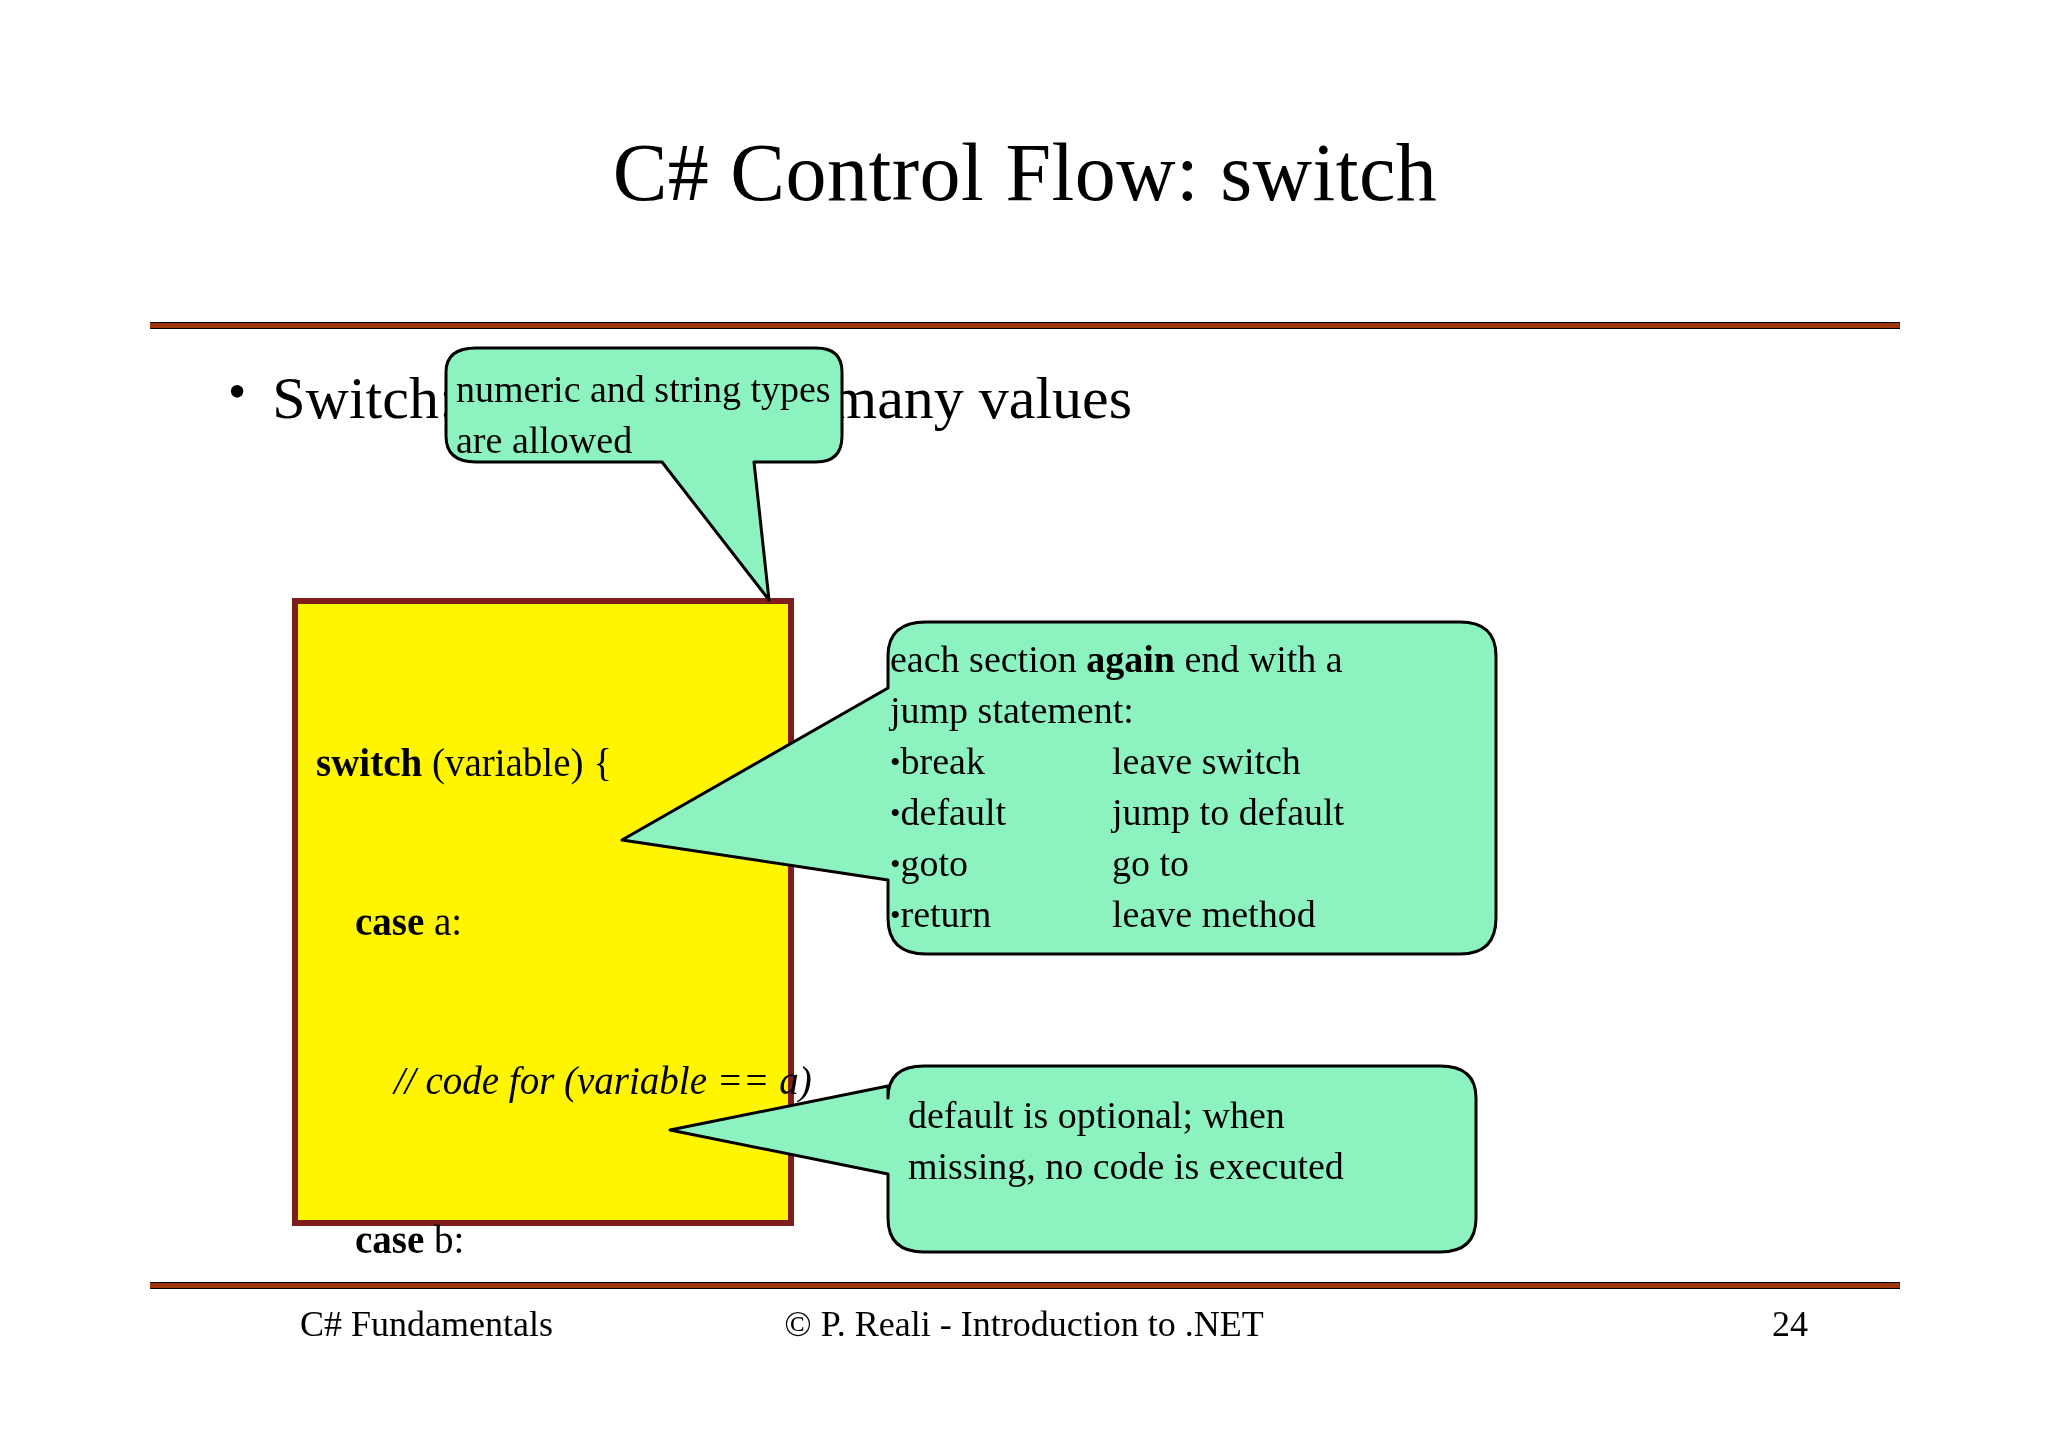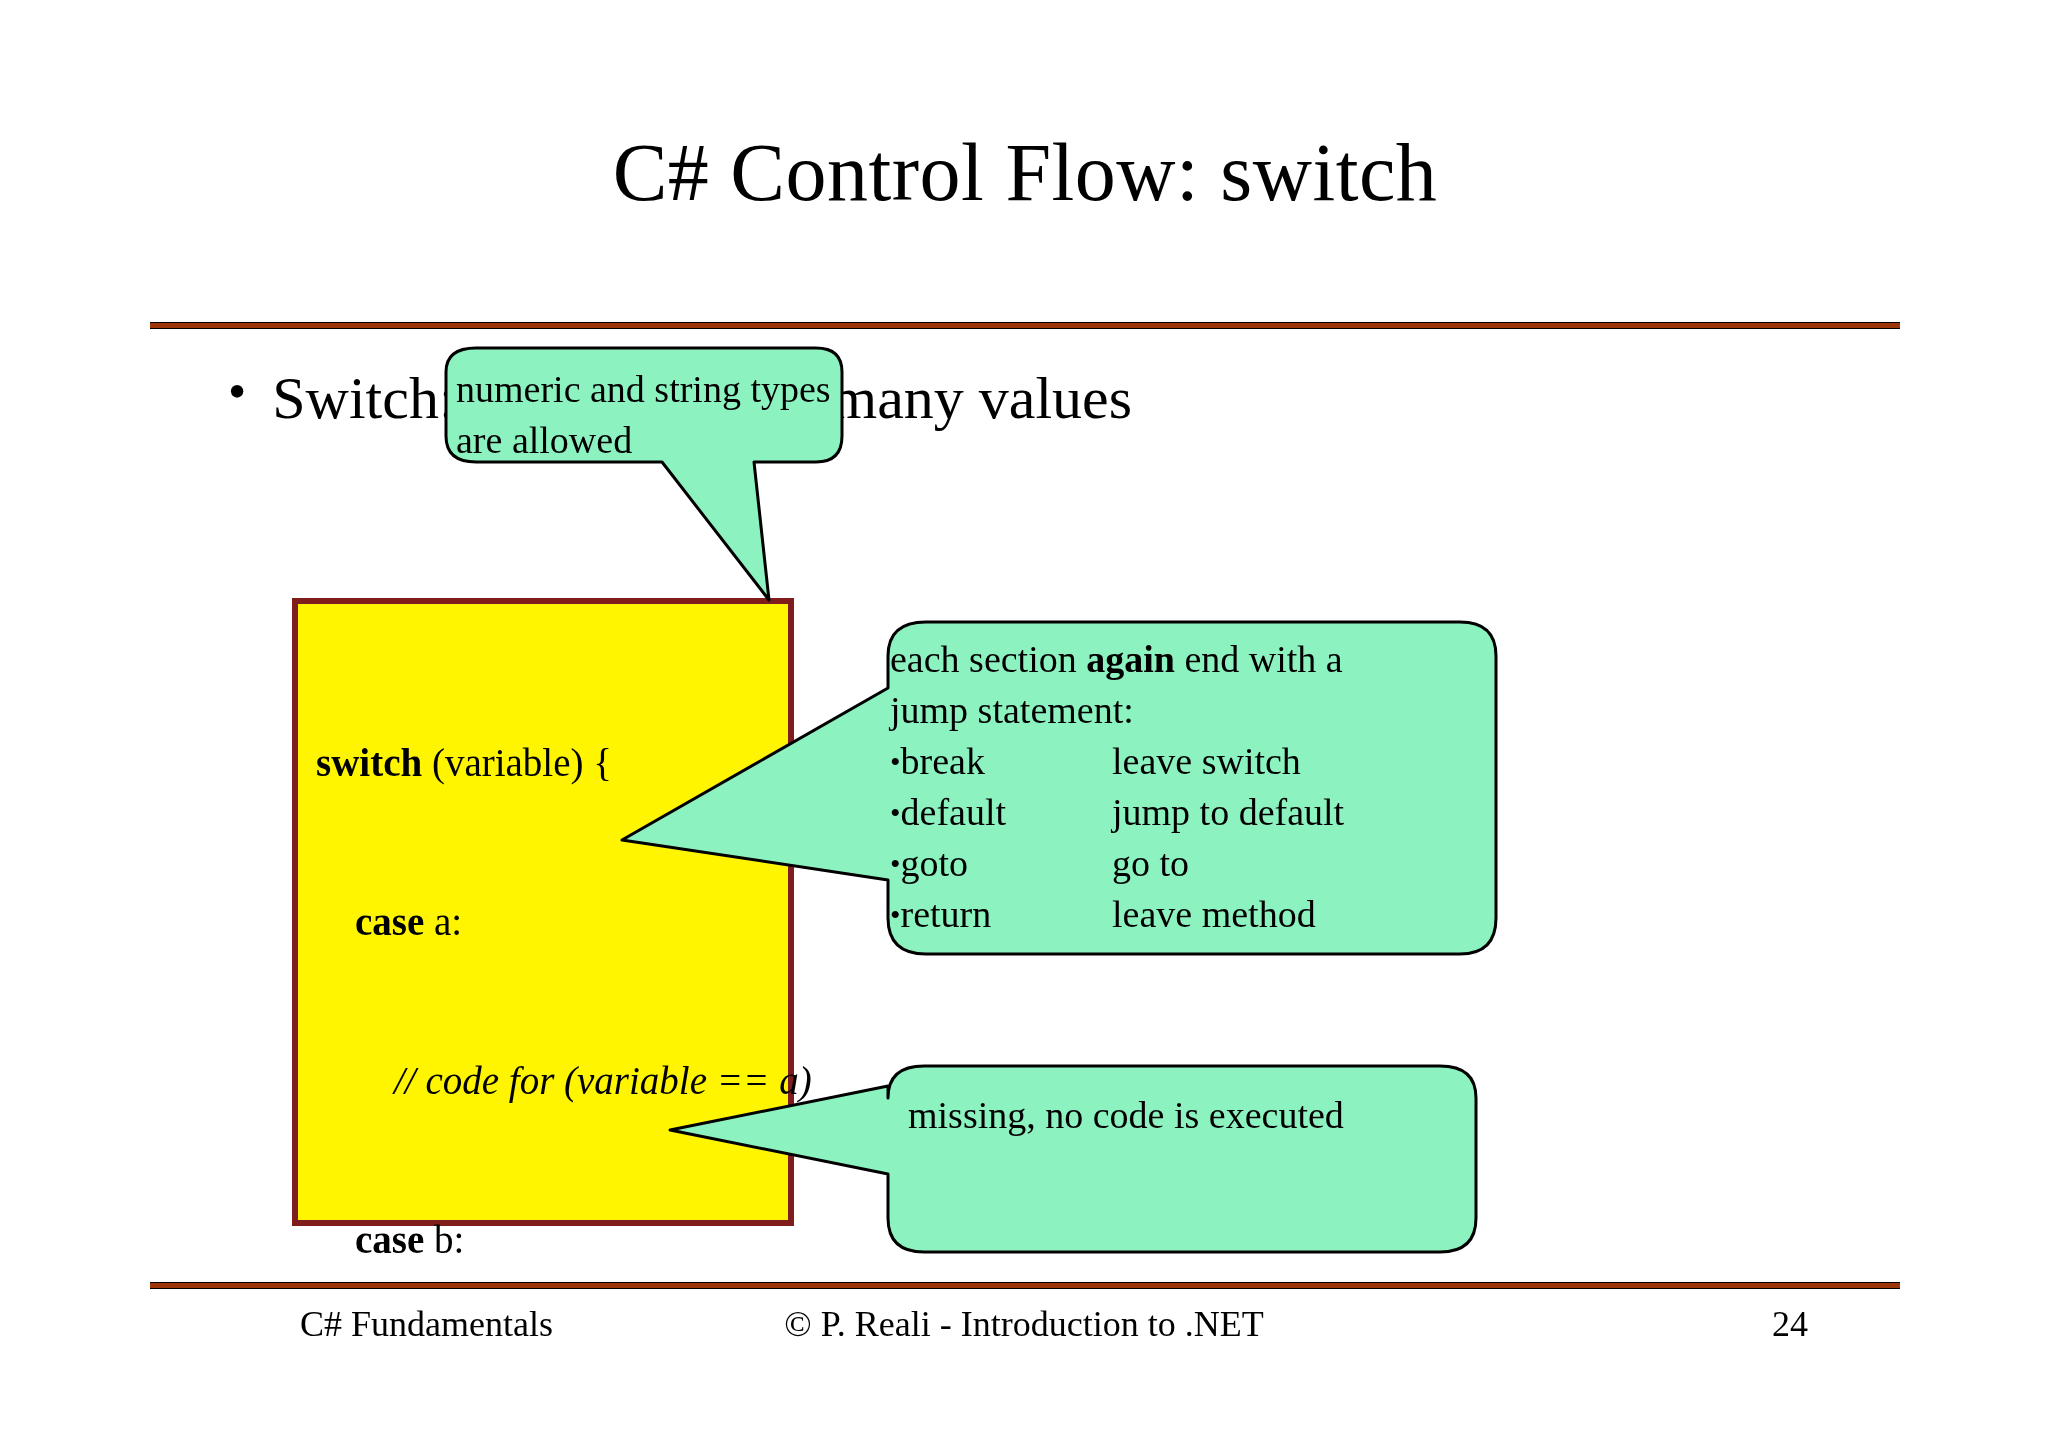--- a/index.html
+++ b/index.html
@@ -188,20 +188,21 @@
       <span class="jval">leave method</span>
     </div>
   </div>
 </div>
 
 <div class="callout" id="callout-default">
   <svg width="620" height="200" viewBox="0 0 620 200">
     <path d="M 28 36 Q 28 4 64 4 L 580 4 Q 616 4 616 36 L 616 156 Q 616 190 580 190 L 64 190 Q 28 190 28 156 L 28 112 L -190 68 L 28 24 Z" fill="#8CF2C0" stroke="#000000" stroke-width="3" stroke-linejoin="round"></path>
   </svg>
   <div class="ctext">
+    <div>default is optional; when</div>
     <div>missing, no code is executed</div>
   </div>
 </div>
 
 <div class="rule" id="rule-bottom"></div>
 <div class="footer-text" id="footer-left">C# Fundamentals</div>
 <div class="footer-text" id="footer-center">© P. Reali - Introduction to .NET</div>
 <div class="footer-text" id="footer-right">24</div>
 
 </body></html>

